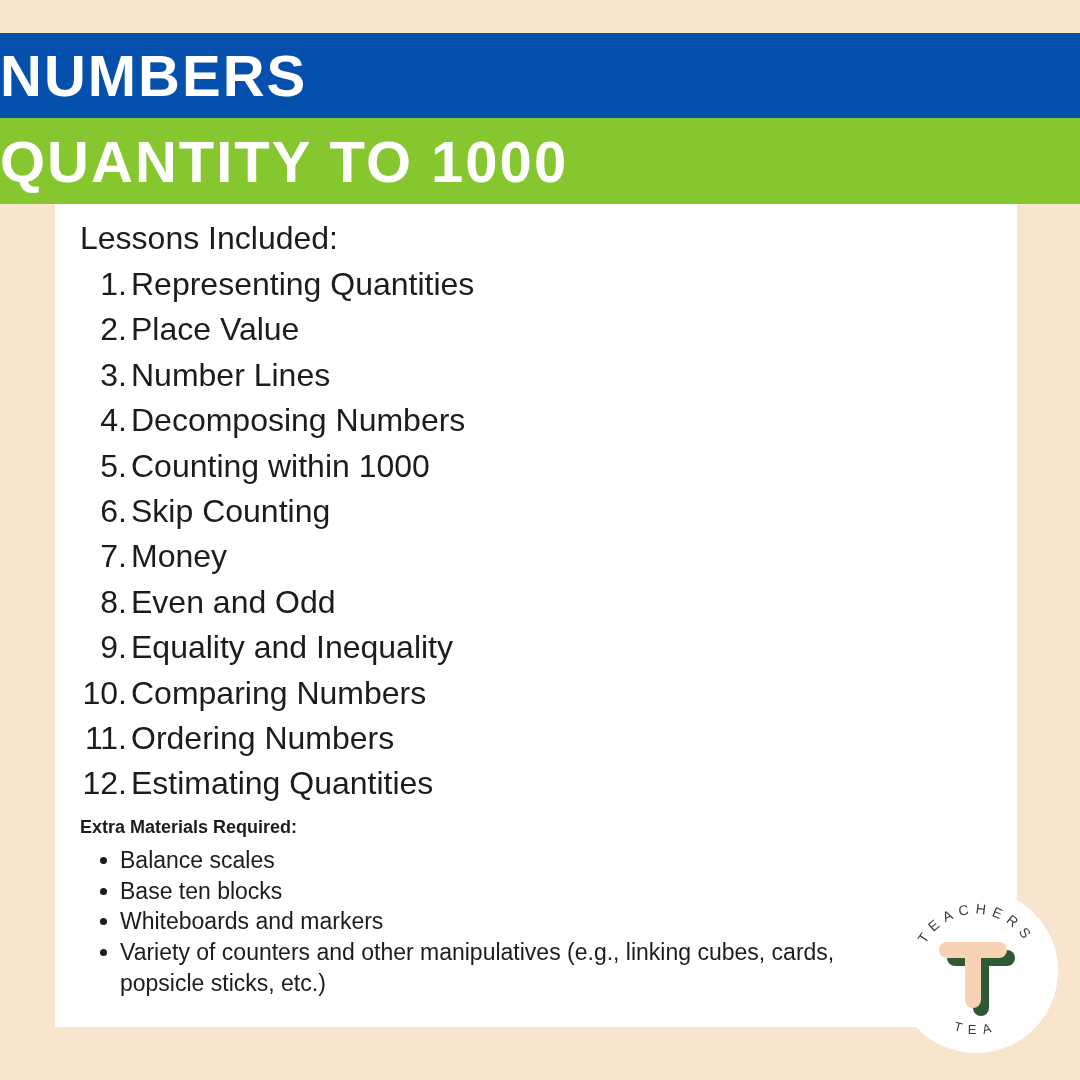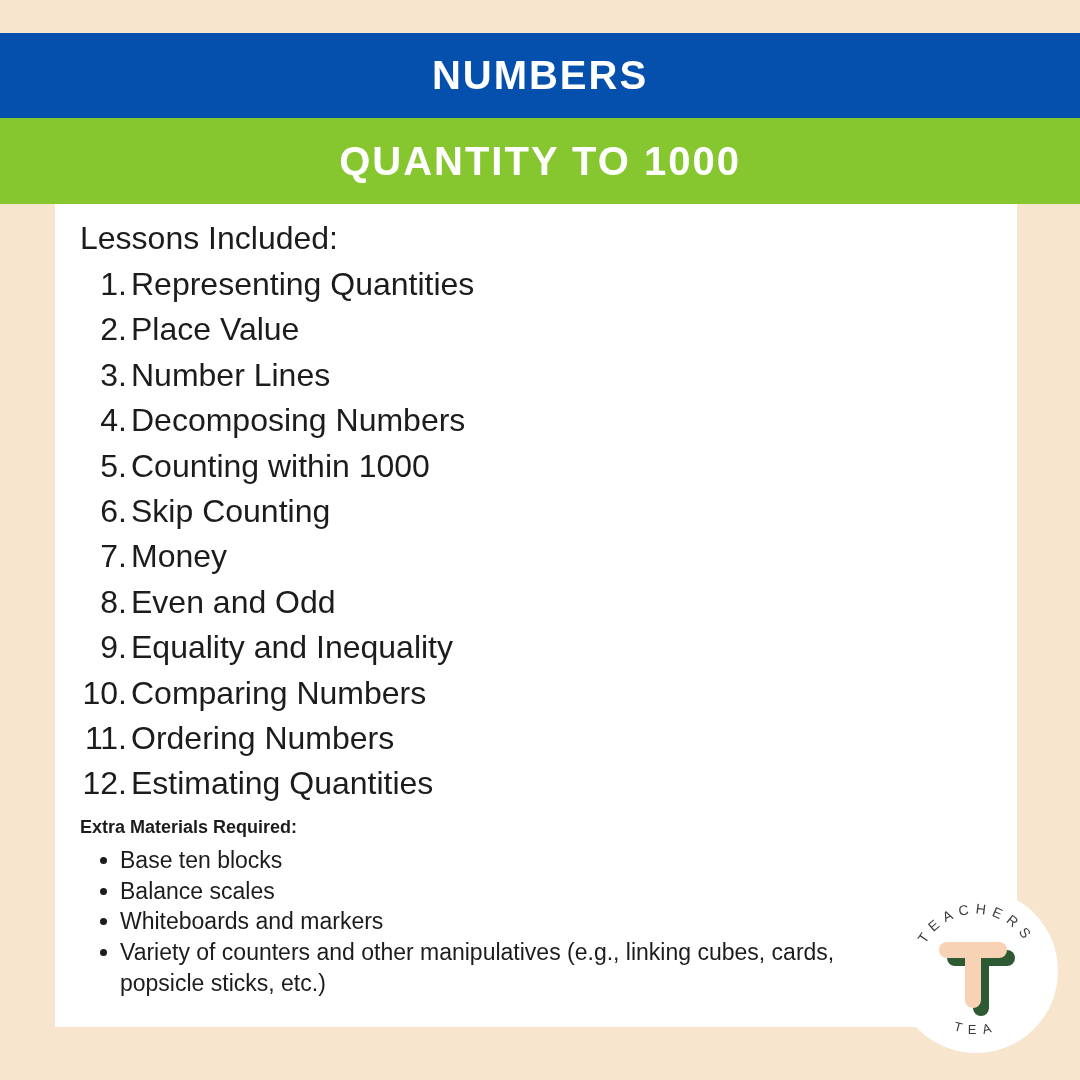--- a/index.html
+++ b/index.html
@@ -7,23 +7,23 @@
     width: 1080px; height: 1080px;
     position: relative;
     background: #F7E5CD;
     font-family: "Liberation Sans", sans-serif;
     color: #1C1C1C;
     overflow: hidden;
   }
 
   .banner {
     position: absolute; left: 0; right: 0;
-    display: flex; align-items: center; justify-content: center;
+    display: flex; align-items: center; justify-content: flex-start;
     color: #FFFFFF; font-weight: 700;
-    font-size: 40px; letter-spacing: 2px;
+    font-size: 58px; letter-spacing: 2px;
   }
   .banner-blue  { top: 33px;  height: 85px; background: #0450AC; }
   .banner-green { top: 118px; height: 86px; background: #86C72F; }
 
   .panel {
     position: absolute;
     left: 55px; top: 204px;
     width: 962px; height: 823px;
     background: #FFFFFF;
     box-sizing: border-box;
@@ -143,22 +143,22 @@
     </li>
     <li>
       <span class="num">12.</span>
       <span>Estimating Quantities</span>
     </li>
   </ol>
 
   <div class="materials-heading">Extra Materials Required:</div>
 
   <ul class="materials">
+    <li>Balance scales</li>
     <li>Base ten blocks</li>
-    <li>Balance scales</li>
     <li>Whiteboards and markers</li>
     <li>Variety of counters and other manipulatives (e.g., linking cubes, cards, popsicle sticks, etc.)</li>
   </ul>
 </div>
 
 <svg class="logo" viewBox="0 0 166 166" aria-hidden="true">
   <circle cx="83" cy="83" r="82" fill="#FFFFFF"></circle>
   <defs>
     <path id="arcTop" d="M 29.4 63.5 A 57 57 0 0 1 136.6 63.5" fill="none"></path>
     <path id="arcBot" d="M 28.4 114.5 A 63 63 0 0 0 137.6 114.5" fill="none"></path>

